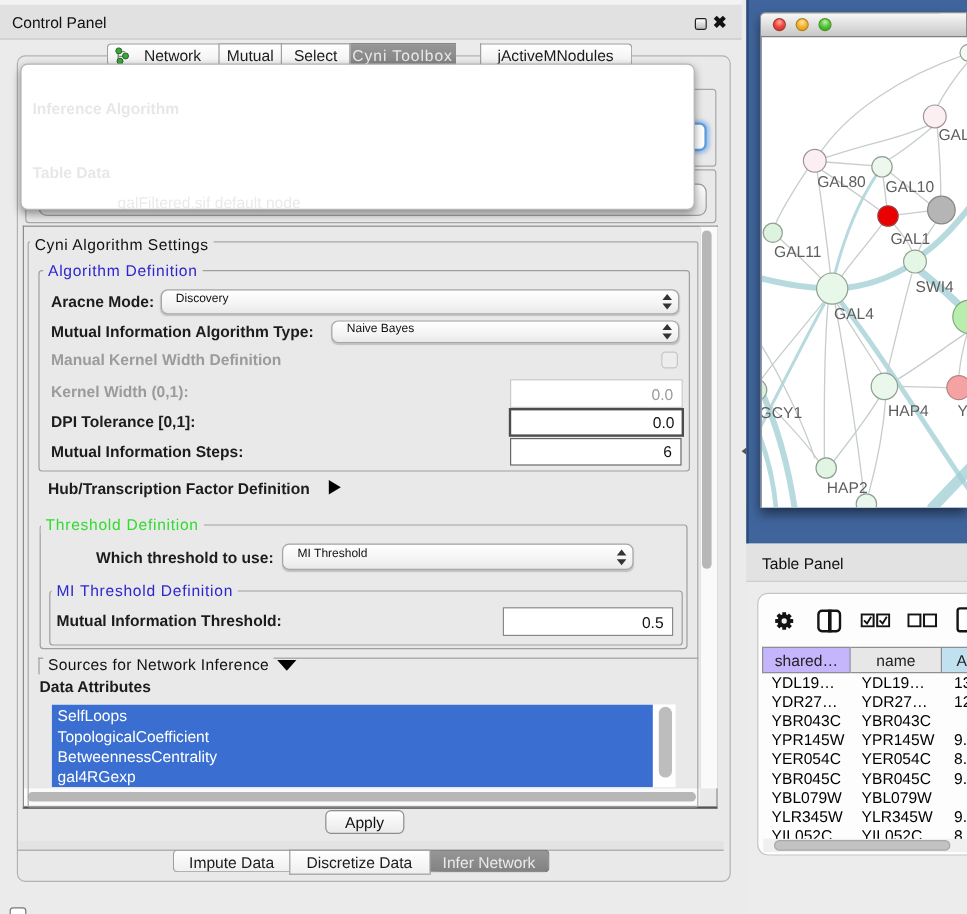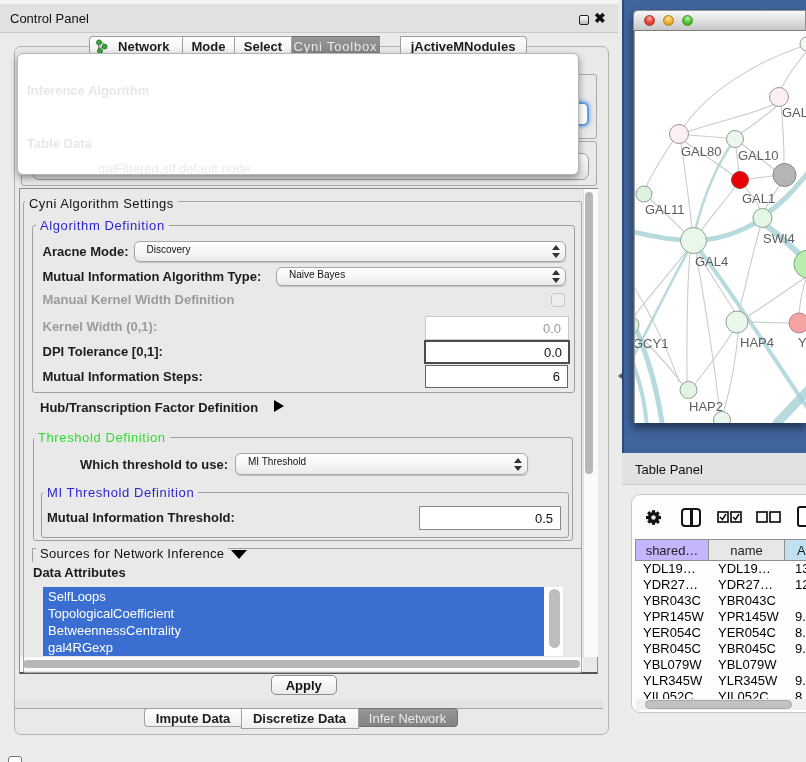--- a/index.html
+++ b/index.html
@@ -8,21 +8,21 @@
 .lbl{position:absolute;font-size:13px;color:#1c1c1c;font-weight:bold;white-space:nowrap;line-height:15px}
 .dis{color:#9b9b9b}
 .combo{position:absolute;background:linear-gradient(#ffffff,#f4f4f4 60%,#e9e9e9);border:1px solid #a6a6a6;border-radius:6px;box-shadow:0 1px 1px rgba(0,0,0,.18)}
 .combo .tx{position:absolute;left:12px;top:2px;font-size:10px;color:#111;white-space:nowrap}
 .arr{position:absolute;right:5px;top:50%;width:8px;height:13px;margin-top:-6.5px}
 .arr:before{content:"";position:absolute;left:0;top:0;border-left:4px solid transparent;border-right:4px solid transparent;border-bottom:5px solid #333}
 .arr:after{content:"";position:absolute;left:0;bottom:0;border-left:4px solid transparent;border-right:4px solid transparent;border-top:5px solid #333}
 .field{position:absolute;background:#fff;font-size:13px;color:#111;text-align:right}
 .grp{position:absolute;border:1px solid #9f9f9f;border-radius:3px}
 .gt{position:absolute;font-size:13px;background:#e9e9e9;padding:0 4px;white-space:nowrap;line-height:15px}
-.seg{position:absolute;height:19px;line-height:19px;text-align:center;font-size:13px;font-weight:bold;color:#1c1c1c;background:linear-gradient(#ffffff,#efefef);border-top:1px solid #9f9f9f;border-bottom:1px solid #9f9f9f}
+.seg{position:absolute;height:19px;line-height:19px;text-align:center;font-size:13px;font-weight:normal;color:#1c1c1c;background:linear-gradient(#ffffff,#efefef);border-top:1px solid #9f9f9f;border-bottom:1px solid #9f9f9f}
 .seg.dark{background:linear-gradient(#969696,#828282);color:#eaeaea;border-color:#6f6f6f;font-weight:normal}
 .sep{position:absolute;width:1px;background:#9f9f9f}
 </style></head>
 <body>
 
 <div class="abs" style="left:3px;top:0;width:2px;height:3px;background:#555"></div>
 <div class="abs" style="left:0;top:0;width:618px;height:762px;background:#ebebeb"></div>
 <div class="abs" style="left:0;top:0;width:618px;height:4px;background:#f3f3f3"></div>
 <div class="abs" style="left:0;top:4px;width:618px;height:28px;background:#e1e1e1;border-bottom:1px solid #c9c9c9"></div>
 <div class="abs" style="left:10px;top:11px;font-size:13px;color:#111">Control Panel</div>
@@ -31,21 +31,21 @@
 
 <div class="abs" style="left:14px;top:46px;width:593px;height:687px;background:#e9e9e9;border:1px solid #b2b2b2;border-radius:7px"></div>
 
 <div class="seg" style="left:89px;top:36px;width:93.5px;border-left:1px solid #9f9f9f;border-radius:4px 0 0 4px;box-sizing:border-box"><span style="margin-left:15px">Network</span></div>
 <svg class="abs" style="left:95px;top:39px" width="13" height="15" viewBox="0 0 13 15">
  <path d="M3.5 4 L3.5 12 M3.5 8 L9 8 M3.5 4 L9 4" stroke="#888" stroke-width="1.2" fill="none"></path>
  <circle cx="4" cy="3.4" r="2.5" fill="#3fa33f" stroke="#1c691c" stroke-width=".8"></circle>
  <circle cx="9.6" cy="7.6" r="2.5" fill="#3fa33f" stroke="#1c691c" stroke-width=".8"></circle>
  <circle cx="5" cy="12" r="2.5" fill="#3fa33f" stroke="#1c691c" stroke-width=".8"></circle>
 </svg>
-<div class="seg" style="left:182.5px;top:36px;width:52px">Mode</div>
+<div class="seg" style="left:182.5px;top:36px;width:52px">Mutual</div>
 <div class="seg" style="left:234.5px;top:36px;width:57px">Select</div>
 <div class="seg dark" style="left:291.5px;top:36px;width:88px;letter-spacing:.8px">Cyni Toolbox</div>
 <div class="seg" style="left:400px;top:36px;width:127px;border-right:1px solid #9f9f9f;border-radius:0 4px 4px 0;box-sizing:border-box">jActiveMNodules</div>
 <div class="sep" style="left:182px;top:36px;height:21px"></div>
 <div class="sep" style="left:234px;top:36px;height:21px"></div>
 <div class="sep" style="left:291px;top:36px;height:21px"></div>
 <div class="sep" style="left:399.5px;top:36px;height:21px"></div>
 
 <div class="abs" style="left:21px;top:74px;width:574px;height:63px;border:1px solid #a8a8a8;border-radius:3px"></div>
 <div class="abs" style="left:32px;top:102px;width:553px;height:20px;background:#fff;border:2px solid #5e9fe0;border-radius:6px;box-shadow:0 0 3px 2px rgba(100,160,230,.5)"></div>
@@ -102,21 +102,21 @@
 <div class="abs" style="left:231px;top:550px;width:0;height:0;border-left:8px solid transparent;border-right:8px solid transparent;border-top:9px solid #000"></div>
 <div class="lbl" style="left:33px;top:565px">Data Attributes</div>
 
 <div class="abs" style="left:43px;top:587px;width:520px;height:69px;background:#fff;overflow:hidden">
 <div class="abs" style="left:0;top:0;width:501px;height:69px;background:#3a6ed0"></div>
 <div class="abs" style="left:5px;top:1px;width:490px;font-size:13px;line-height:17px;color:#fff">SelfLoops<br>TopologicalCoefficient<br>BetweennessCentrality<br>gal4RGexp</div>
 <div class="abs" style="left:506px;top:2px;width:11px;height:59px;background:#bdbdbd;border-radius:5.5px"></div>
 </div>
 
 <div class="abs" style="left:15px;top:701px;width:588px;height:7px;background:#e3e3e3;border-bottom:1px solid #a6a6a6"></div>
-<div class="abs" style="left:270.5px;top:675px;width:64.5px;height:18px;background:linear-gradient(#ffffff,#eaeaea);border:1px solid #8d8d8d;border-radius:5px;text-align:center;line-height:19px;font-size:13px;font-weight:bold;color:#111">Apply</div>
+<div class="abs" style="left:270.5px;top:675px;width:64.5px;height:18px;background:linear-gradient(#ffffff,#eaeaea);border:1px solid #8d8d8d;border-radius:5px;text-align:center;line-height:19px;font-size:13px;font-weight:normal;color:#111">Apply</div>
 <div class="seg" style="left:144px;top:708px;width:97px;height:19px;line-height:19px;border-left:1px solid #9f9f9f;border-radius:4px 0 0 4px;box-sizing:border-box">Impute Data</div>
 <div class="seg" style="left:241px;top:708px;width:117px;height:19px;line-height:19px">Discretize Data</div>
 <div class="seg dark" style="left:358px;top:708px;width:100px;height:19px;line-height:19px;border-right:1px solid #757575;border-radius:0 4px 4px 0;box-sizing:border-box">Infer Network</div>
 <div class="sep" style="left:240.5px;top:708px;height:21px"></div>
 <div class="sep" style="left:357.5px;top:708px;height:21px"></div>
 
 <div class="abs" style="left:17px;top:53px;width:562px;height:122px;background:#fff;border:1px solid #b5b5b5;border-radius:6px;box-shadow:0 3px 7px rgba(0,0,0,.4);box-sizing:border-box;overflow:hidden">
     <div style="position:absolute;left:9px;top:29px;font-size:13px;font-weight:bold;color:rgba(120,120,120,.18);white-space:nowrap">Inference Algorithm</div>
     <div style="position:absolute;left:9px;top:82px;font-size:13px;font-weight:bold;color:rgba(120,120,120,.18);white-space:nowrap">Table Data</div>
     <div style="position:absolute;left:80px;top:107px;font-size:13px;color:rgba(120,120,120,.16);white-space:nowrap">galFiltered.sif default node</div>

